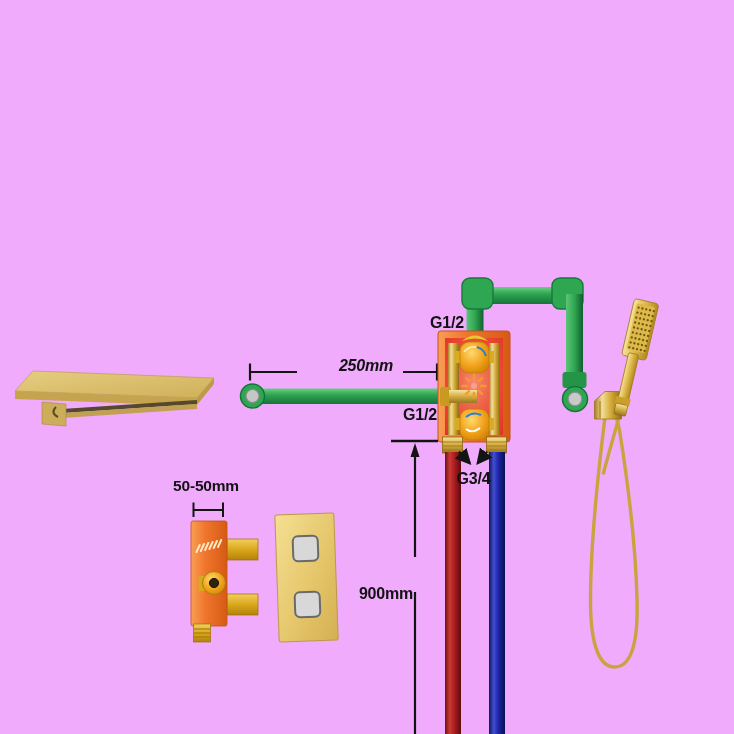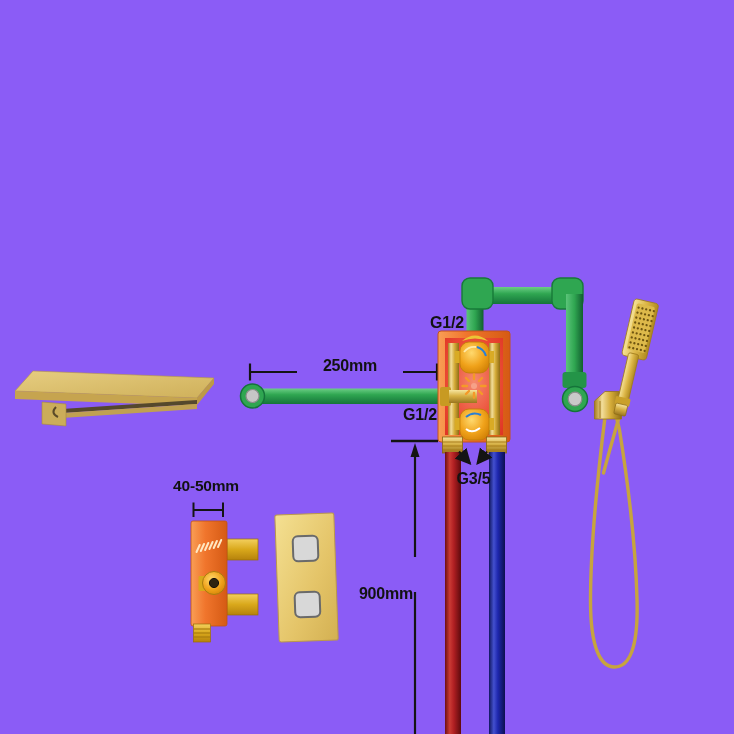--- a/index.html
+++ b/index.html
@@ -1,28 +1,28 @@
 <!DOCTYPE html>
 <html><head>
 <meta charset="utf-8">
 <style>
   html,body{margin:0;padding:0;}
   .stage{
     position:relative;width:734px;height:734px;overflow:hidden;
-    background:#8b5cf6;
+    background:#f0abfc;
     font-family:"Liberation Sans",sans-serif;
   }
   .stage svg{position:absolute;left:0;top:0;}
   .label{
     position:absolute;font-weight:bold;color:#121212;
     font-size:16px;line-height:1;text-align:center;white-space:nowrap;
     letter-spacing:-0.2px;
   }
   .lbl-g12-top{left:425px;top:315px;width:44px;}
-  .lbl-250{left:298px;top:358px;width:104px;}
+  .lbl-250{left:314px;top:358px;width:104px;font-style:italic;}
   .lbl-g12-left{left:398px;top:407px;width:44px;}
   .lbl-g34{left:451px;top:471px;width:45px;}
   .lbl-900{left:357px;top:586px;width:58px;}
   .lbl-4050{left:166px;top:478px;width:80px;font-size:15.5px;}
 </style>
 </head>
 <body>
 
 <div class="stage">
 <svg width="734" height="734" viewBox="0 0 734 734">
@@ -309,16 +309,16 @@
   <g transform="rotate(-2 306 577)">
     <rect x="277" y="514" width="59" height="127" rx="2" fill="url(#plateGrad)" stroke="#bb984a" stroke-width="1"></rect>
     <rect x="294" y="536" width="25" height="25" rx="5" fill="#d8d8d8" stroke="#6a6a6a" stroke-width="2"></rect>
     <rect x="294" y="592" width="25" height="25" rx="5" fill="#d8d8d8" stroke="#6a6a6a" stroke-width="2"></rect>
   </g>
 </svg>
 
 <div class="label lbl-g12-top">G1/2</div>
 <div class="label lbl-250">250mm</div>
 <div class="label lbl-g12-left">G1/2</div>
-<div class="label lbl-g34">G3/5</div>
+<div class="label lbl-g34">G3/4</div>
 <div class="label lbl-900">900mm</div>
-<div class="label lbl-4050">40-50mm</div>
+<div class="label lbl-4050">50-50mm</div>
 </div>
 
 </body></html>

